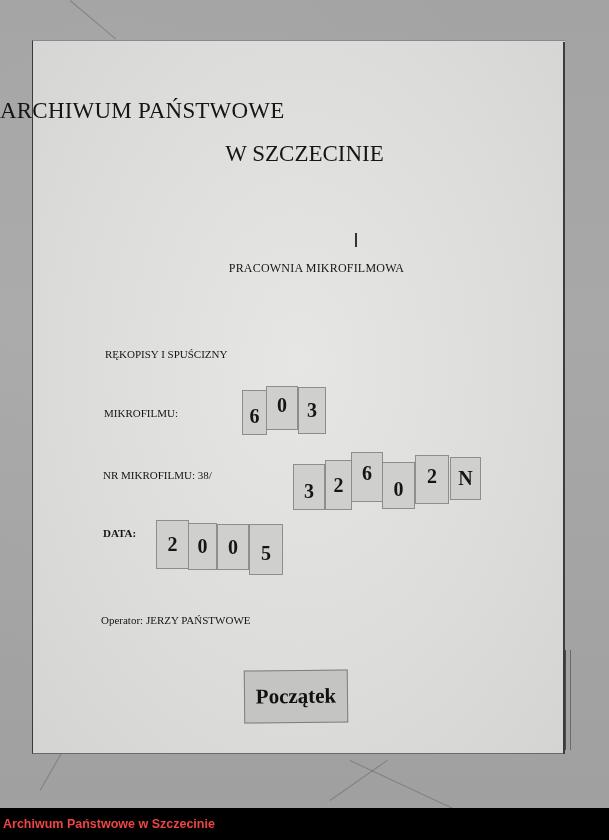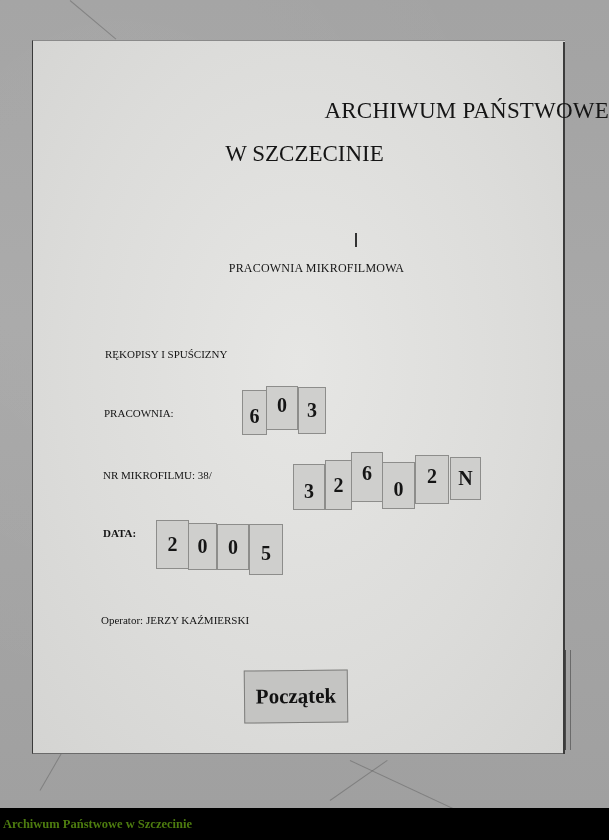--- a/index.html
+++ b/index.html
@@ -38,21 +38,21 @@
     .paper-fold {
       position: absolute;
       left: 565px; top: 650px;
       width: 6px; height: 100px;
       border-left: 1.5px solid #4a4a4a;
       border-right: 1px solid #6a6a6a;
     }
     .serif { font-family: "Liberation Serif", "DejaVu Serif", serif; color: #151515; }
     .title1 {
       position: absolute; left: 0; width: 100%;
-      top: 98px; text-align: right;
+      top: 98px; text-align: left;
       font-size: 23px; letter-spacing: 0.2px;
     }
     .title2 {
       position: absolute; left: 0; width: 100%;
       top: 141px; text-align: center;
       font-size: 23px;
     }
     .tick {
       position: absolute; left: 355px; top: 233px;
       width: 2px; height: 14px; background: #333;
@@ -86,22 +86,22 @@
       font-family: "Liberation Serif", "DejaVu Serif", serif;
       font-weight: bold; font-size: 21px; color: #111;
     }
     .caption-bar {
       position: absolute; left: 0; top: 808px;
       width: 609px; height: 32px;
       background: #000;
     }
     .caption-text {
       position: absolute; left: 3px; top: 9px;
-      font-family: Liberation Serif, serif;
-      font-weight: bold; font-size: 12.5px; color: #4d7c0f;
+      font-family: Liberation Sans, sans-serif;
+      font-weight: bold; font-size: 12.5px; color: #ef4444;
     }
   </style>
 </head>
 <body>
 
 <div class="stage">
   <div class="scratch" style="left:40px;top:790px;width:80px;transform:rotate(-60deg);"></div>
   <div class="scratch" style="left:350px;top:760px;width:120px;transform:rotate(25deg);"></div>
   <div class="scratch" style="left:330px;top:800px;width:70px;transform:rotate(-35deg);"></div>
   <div class="scratch" style="left:70px;top:0px;width:60px;transform:rotate(40deg);"></div>
@@ -110,39 +110,39 @@
   <div class="paper-edge-right"></div>
   <div class="paper-fold"></div>
 
   <div class="serif title1">ARCHIWUM PAŃSTWOWE</div>
   <div class="serif title2">W SZCZECINIE</div>
   <div class="tick"></div>
   <div class="serif subtitle">PRACOWNIA MIKROFILMOWA</div>
 
   <div class="serif label" style="left:105px;top:348px;">RĘKOPISY I SPUŚCIZNY</div>
 
-  <div class="serif label" style="left:104px;top:407px;">PRACOWNIA:</div>
+  <div class="serif label" style="left:104px;top:407px;">MIKROFILMU:</div>
   <div class="tile" style="left:242px;top:390px;width:25px;height:45px;padding-top:8px;">6</div>
   <div class="tile" style="left:266px;top:386px;width:32px;height:44px;padding-bottom:6px;">0</div>
   <div class="tile" style="left:298px;top:387px;width:28px;height:47px;">3</div>
 
   <div class="serif label" style="left:103px;top:469px;">NR MIKROFILMU: 38/</div>
   <div class="tile" style="left:293px;top:464px;width:32px;height:46px;padding-top:8px;">3</div>
   <div class="tile" style="left:325px;top:460px;width:27px;height:50px;">2</div>
   <div class="tile" style="left:351px;top:452px;width:32px;height:50px;padding-bottom:8px;">6</div>
   <div class="tile" style="left:382px;top:462px;width:33px;height:47px;padding-top:8px;">0</div>
   <div class="tile" style="left:415px;top:455px;width:34px;height:49px;padding-bottom:6px;">2</div>
   <div class="tile" style="left:450px;top:457px;width:31px;height:43px;">N</div>
 
   <div class="serif label" style="left:103px;top:527px;font-weight:bold;">DATA:</div>
   <div class="tile" style="left:156px;top:520px;width:33px;height:49px;">2</div>
   <div class="tile" style="left:188px;top:523px;width:29px;height:47px;">0</div>
   <div class="tile" style="left:217px;top:524px;width:32px;height:46px;">0</div>
   <div class="tile" style="left:249px;top:524px;width:34px;height:51px;padding-top:8px;">5</div>
 
-  <div class="serif label" style="left:101px;top:614px;">Operator: JERZY KAŹMIERSKI</div>
+  <div class="serif label" style="left:101px;top:614px;">Operator: JERZY PAŃSTWOWE</div>
 
   <div class="start-box">Początek</div>
 </div>
 
 <div class="caption-bar">
   <div class="caption-text">Archiwum Państwowe w Szczecinie</div>
 </div>
 
 </body></html>

